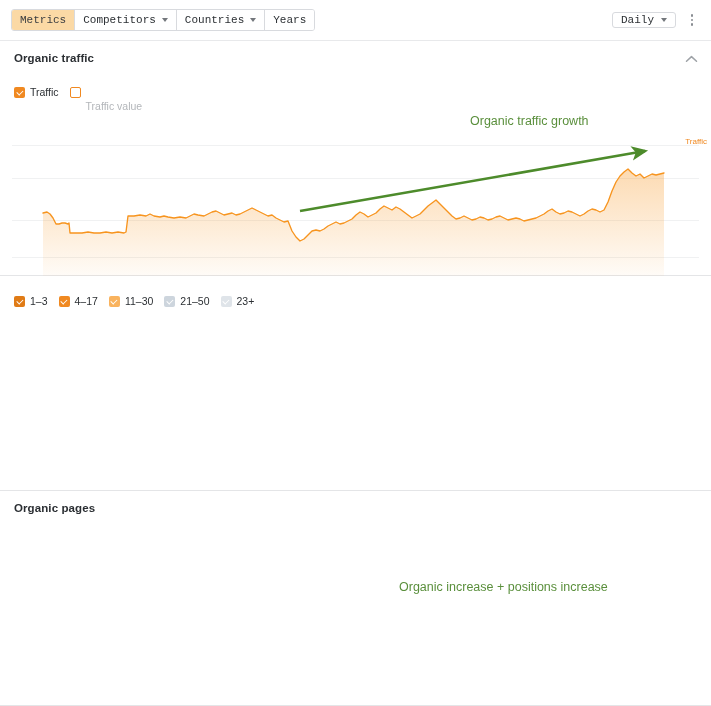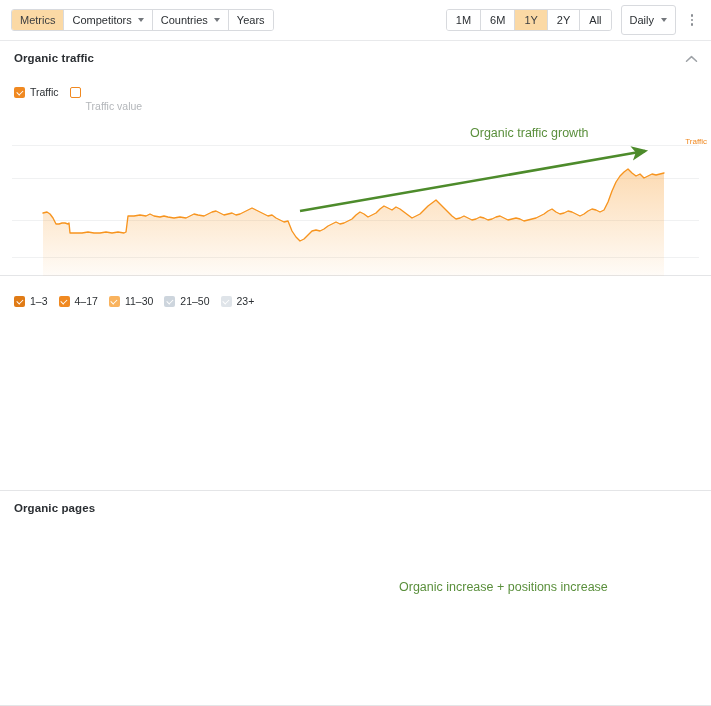--- a/index.html
+++ b/index.html
@@ -20,21 +20,21 @@
   
   .toolbar {
     height: 41px; min-height: 41px;
     background: #fff;
     border-bottom: 1px solid #e8e9eb;
     display: flex; align-items: center;
     justify-content: space-between;
     padding: 0 9px 0 11px;
     position: relative; z-index: 5;
   }
-  .tb-left, .tb-right { display: flex; align-items: center; }
+  .tb-left, .tb-right { display: flex; align-items: center; font-family: Liberation Mono, monospace; }
   .seg-group {
     display: flex; align-items: stretch;
     border: 1px solid #d8dade; border-radius: 3px;
     overflow: hidden; height: 22px;
   }
   .seg {
     display: flex; align-items: center; gap: 4px;
     padding: 0 8px;
     font-size: 11px; color: #2b2f33;
     background: #fff;
@@ -49,21 +49,21 @@
     border-left: 3.2px solid transparent;
     border-right: 3.2px solid transparent;
     border-top: 4px solid #73777c;
     display: inline-block;
     margin-left: 2px;
   }
   .range-group { margin-right: 9px; }
   .range-group .seg { padding: 0 9px; }
   .dropdown-btn {
     display: flex; align-items: center; gap: 5px;
-    height: 30px; padding: 0 8px;
+    height: 16px; padding: 0 8px;
     border: 1px solid #d8dade; border-radius: 3px;
     background: #fff; font-size: 11px; color: #2b2f33;
     cursor: pointer;
   }
   .kebab {
     width: 20px; height: 22px;
     display: flex; flex-direction: column;
     align-items: center; justify-content: center;
     gap: 2.2px; margin-left: 6px; cursor: pointer;
   }
@@ -169,37 +169,20 @@
           <span>Countries</span>
           <span class="caret"></span>
         </div>
         <div class="seg">
           <span>Years</span>
         </div>
       </div>
     </div>
 
     <div class="tb-right">
-      <div class="seg-group range-group">
-        <div class="seg">
-            <span>1M</span>
-          </div>
-        <div class="seg">
-            <span>6M</span>
-          </div>
-        <div class="seg active">
-            <span>1Y</span>
-          </div>
-        <div class="seg">
-            <span>2Y</span>
-          </div>
-        <div class="seg">
-            <span>All</span>
-          </div>
-      </div>
       <div class="dropdown-btn">
         <span>Daily</span>
         <span class="caret"></span>
       </div>
       <div class="kebab">
           <i></i>
           <i></i>
           <i></i>
         </div>
     </div>
@@ -221,21 +204,21 @@
           </div>
         </div>
       </div>
 
       <div class="collapse-btn">
         <svg width="13" height="8" viewBox="0 0 13 8">
           <path d="M1.5 6.2 L6.5 1.6 L11.5 6.2" fill="none" stroke="#9ea2a7" stroke-width="1.5" stroke-linecap="round" stroke-linejoin="round"></path>
         </svg>
       </div>
 
-      <div class="annot" style="left:470px; top:84px;">Organic traffic growth</div>
+      <div class="annot" style="left:470px; top:72px;">Organic traffic growth</div>
       <div class="series-tag" style="top:96px;">Traffic</div>
 
       <div class="plot" style="top:95px;">
         <svg width="711" height="145" viewBox="0 0 711 145">
           <defs>
             <linearGradient id="gradTraffic" x1="0" y1="0" x2="0" y2="1">
               <stop offset="0%" stop-color="#f7941e" stop-opacity="0.34"></stop>
               <stop offset="100%" stop-color="#f7941e" stop-opacity="0.02"></stop>
             </linearGradient>
             <marker id="arrowG1" markerWidth="7" markerHeight="7" refX="5.2" refY="3.1" orient="auto">

